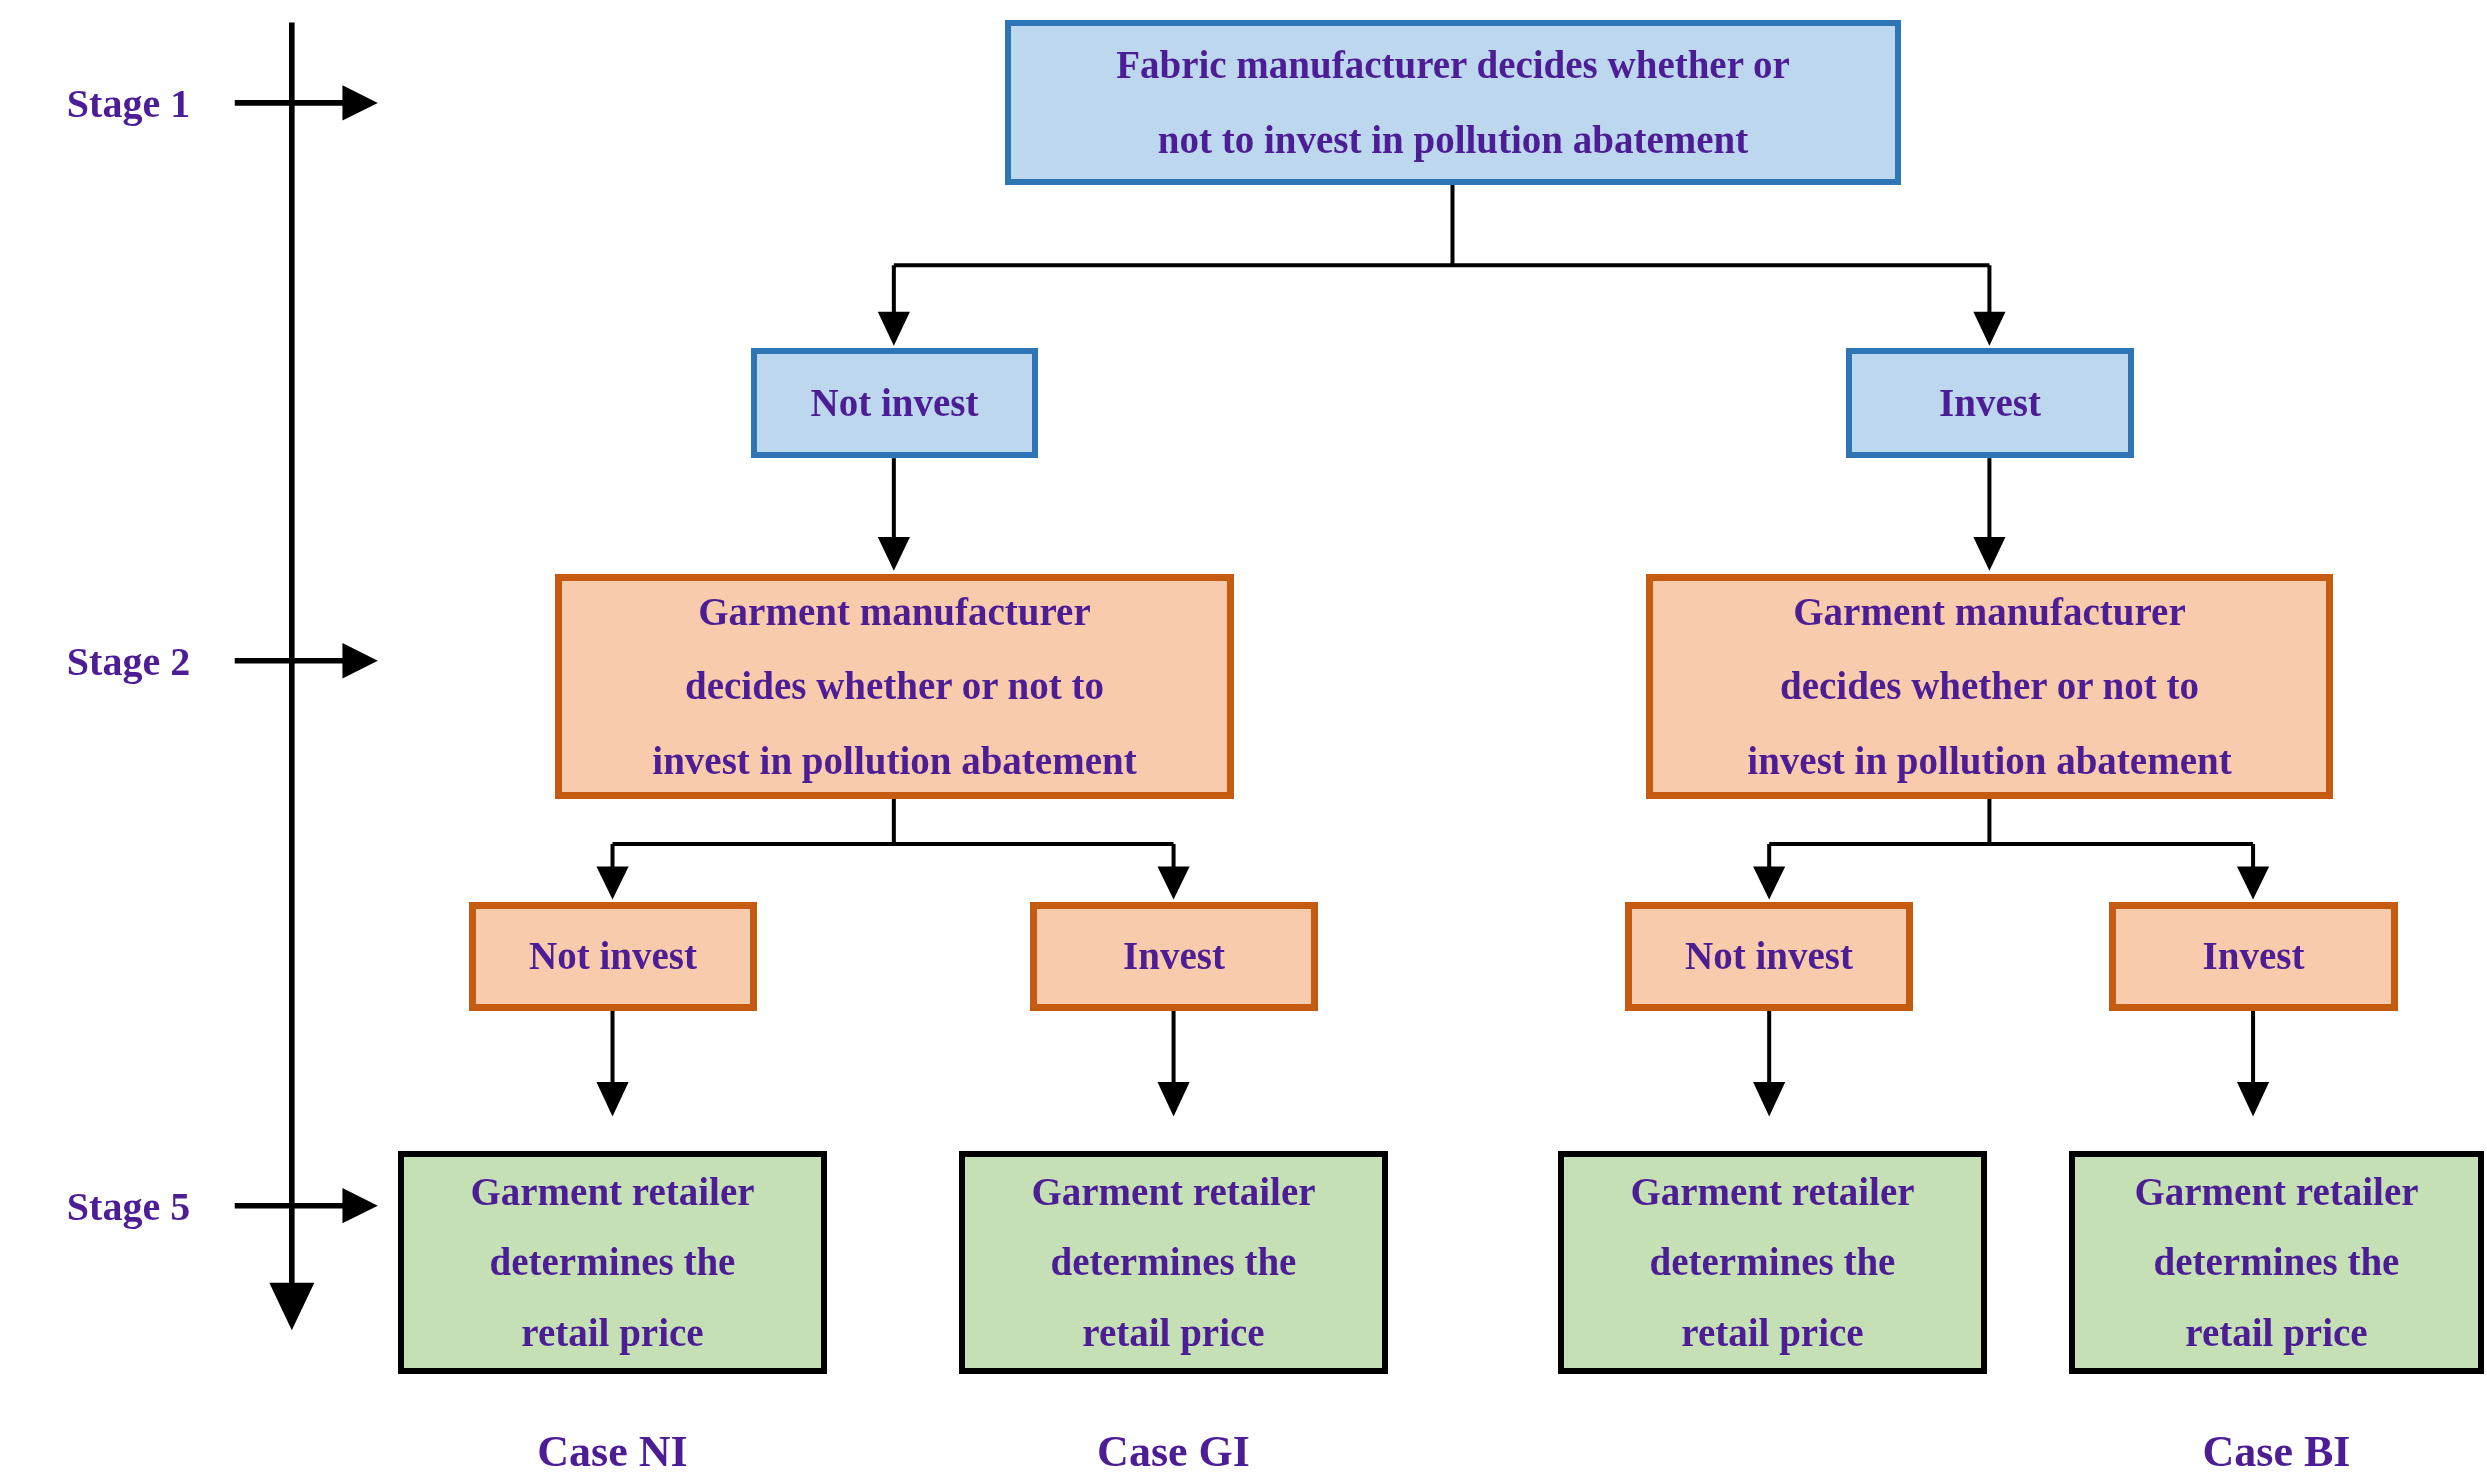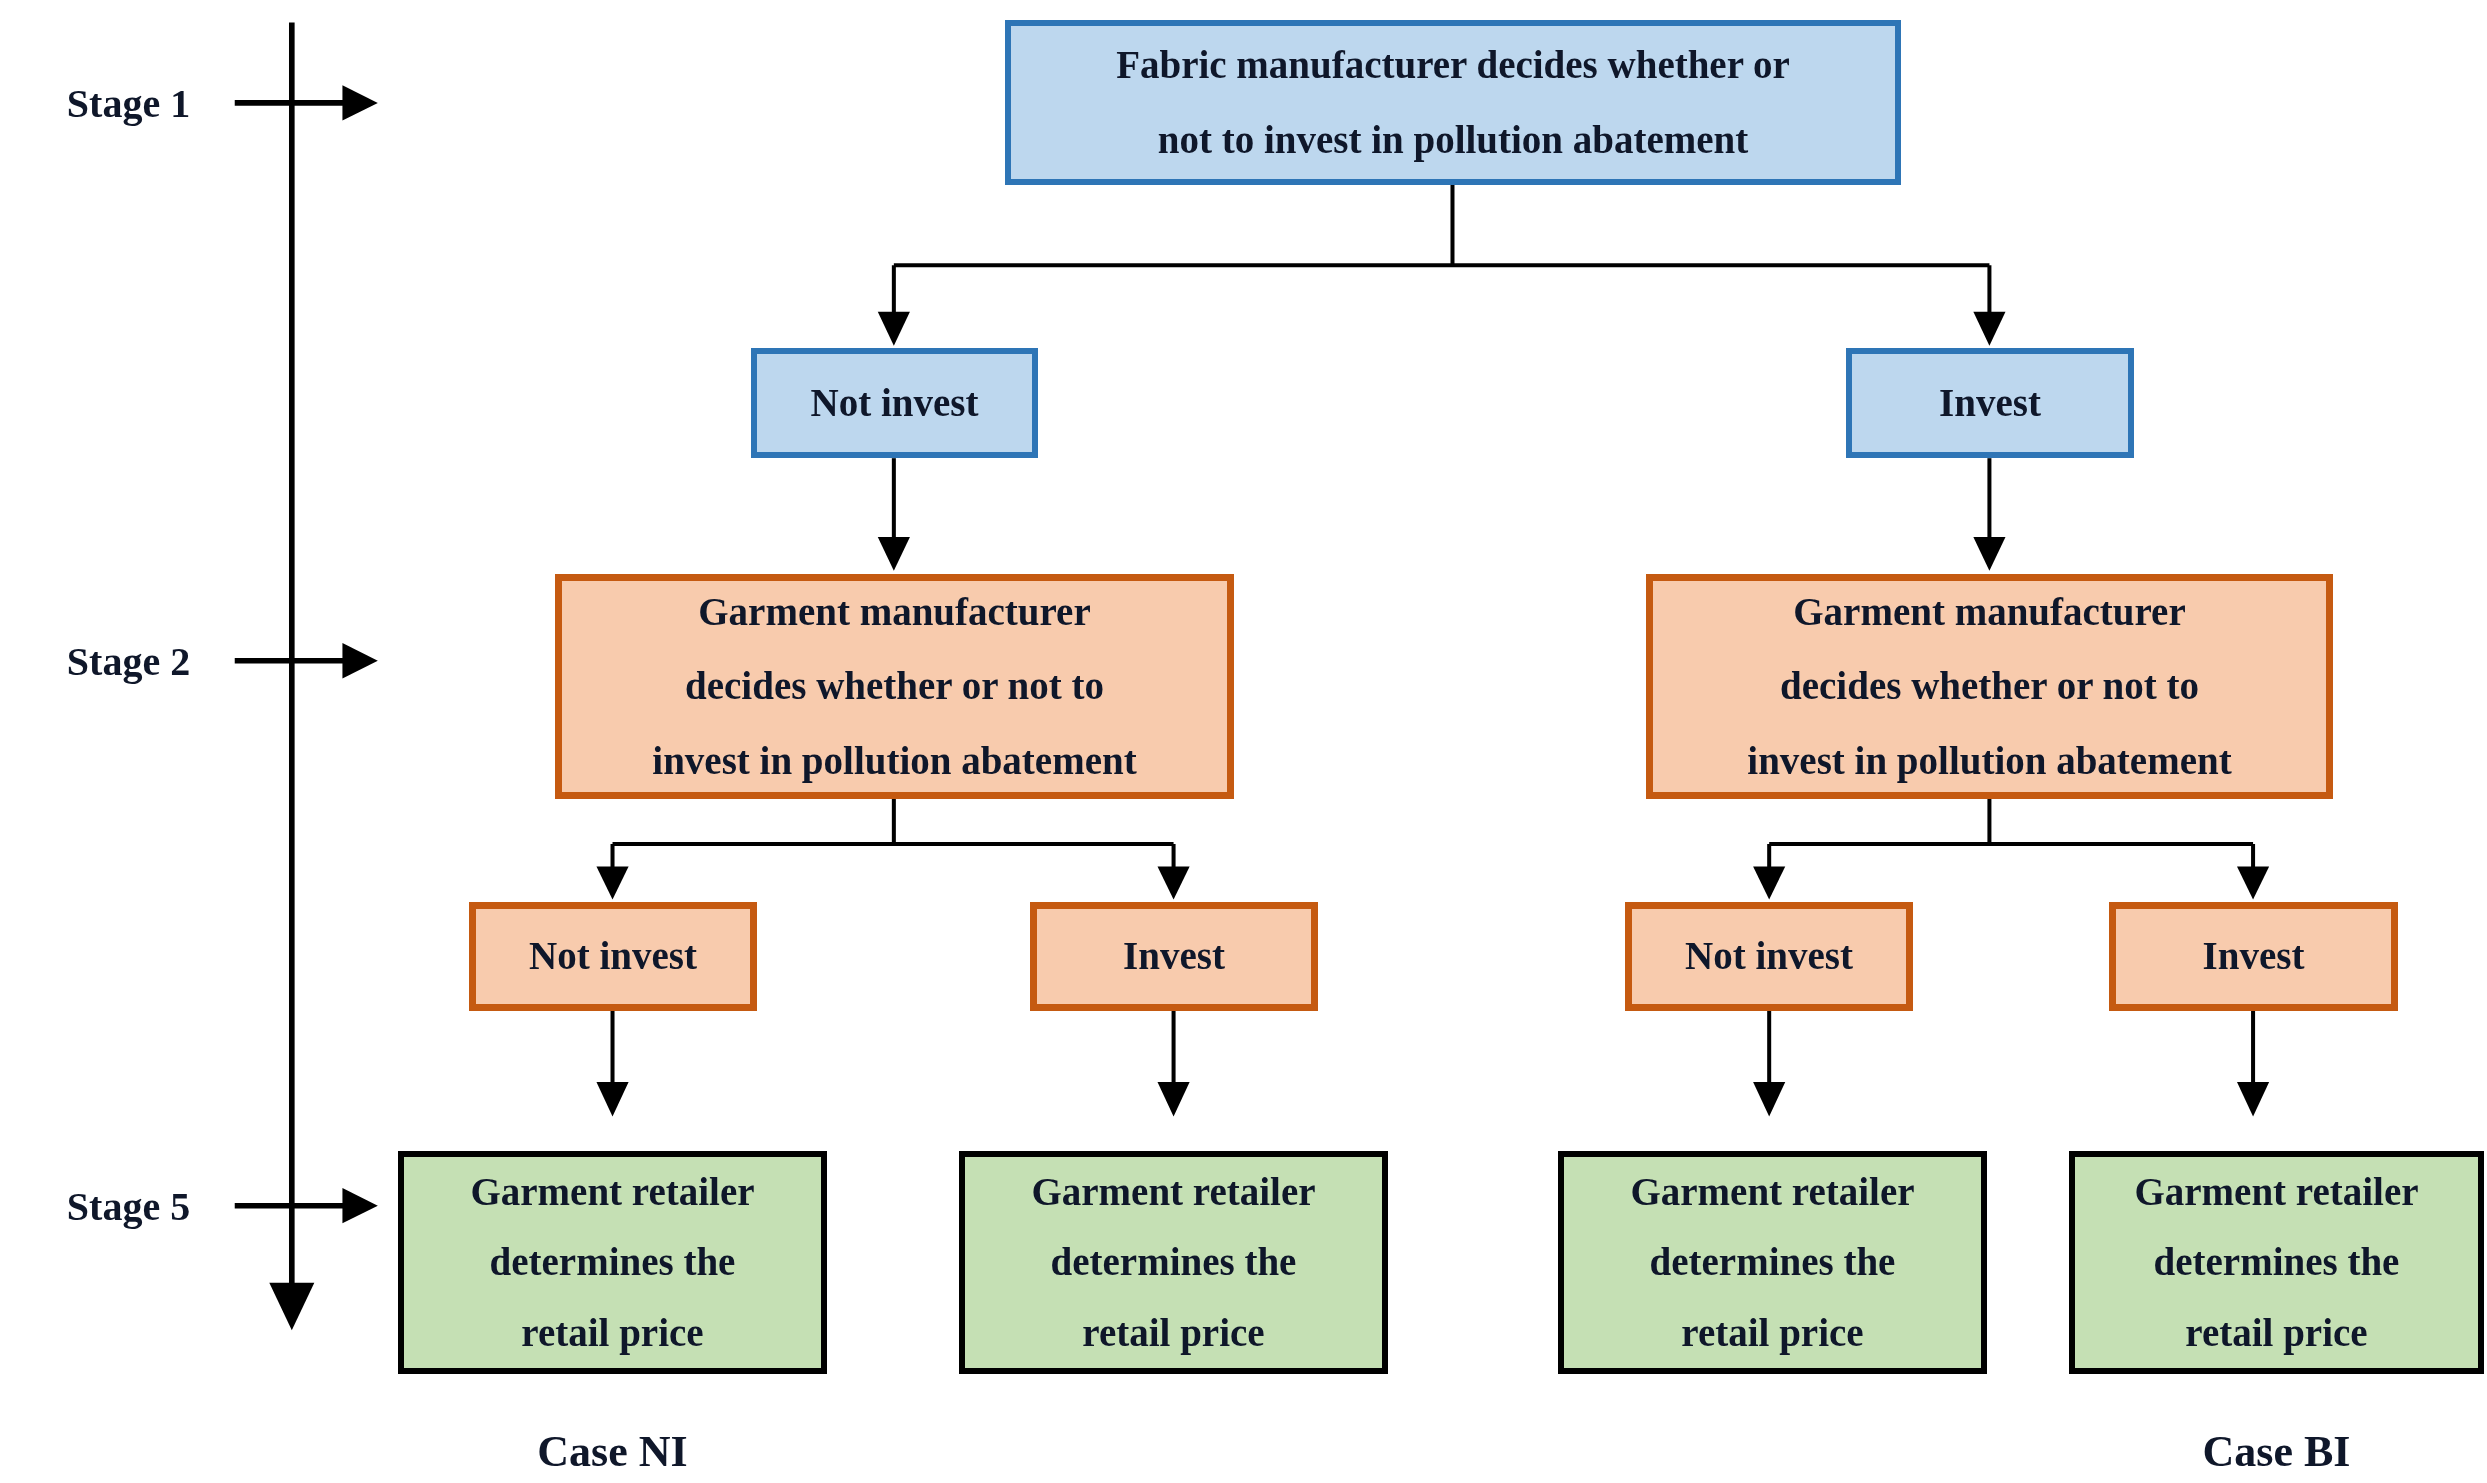--- a/index.html
+++ b/index.html
@@ -1,21 +1,21 @@
 <!DOCTYPE html>
 <html style="--blue-fill: #bdd7ee; --blue-border: #2e75b6; --orange-fill: #f8cbad; --orange-border: #c55a11; --green-fill: #c5e0b4; --green-border: #000000; --line: #000000;font-size:13px"><head>
 <meta charset="utf-8">
 <style>
   html,body{margin:0;padding:0;background:#ffffff;}
   .canvas{
     position:relative;
     width:2487px;height:1483px;
     background:#ffffff;
     font-family:"Liberation Serif","DejaVu Serif",serif;
-    color:#0f172a;
+    color:#4c1d95;
     overflow:hidden;
   }
   svg.wires{position:absolute;left:0;top:0;width:2487px;height:1483px;}
   .wire{stroke:var(--line,#000);stroke-width:5;fill:none;}
   .wire-thick{stroke:var(--line,#000);stroke-width:7;fill:none;}
   .head{fill:var(--line,#000);stroke:none;}
   .node{
     position:absolute;
     box-sizing:border-box;
     display:flex;align-items:center;justify-content:center;
@@ -168,16 +168,17 @@
 
   <div class="node box-green" style="left:1558px;top:1119px;width:429px;height:223px">Garment retailer
 determines the
 retail price</div>
 
   <div class="node box-green" style="left:2069px;top:1119px;width:415px;height:223px">Garment retailer
 determines the
 retail price</div>
 
   <div class="case-label" style="left:484px;top:1419px">Case NI</div>
+  <div class="case-label" style="left:1045px;top:1419px">Case GI</div>
   <div class="case-label" style="left:2148px;top:1419px">Case BI</div>
 
 </div>
 
 
 </body></html>

